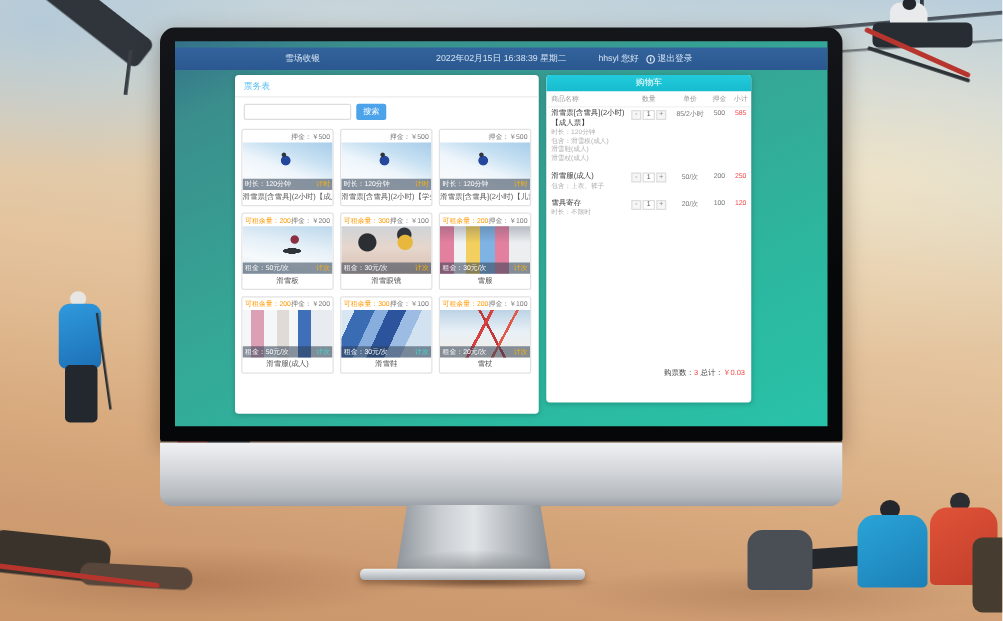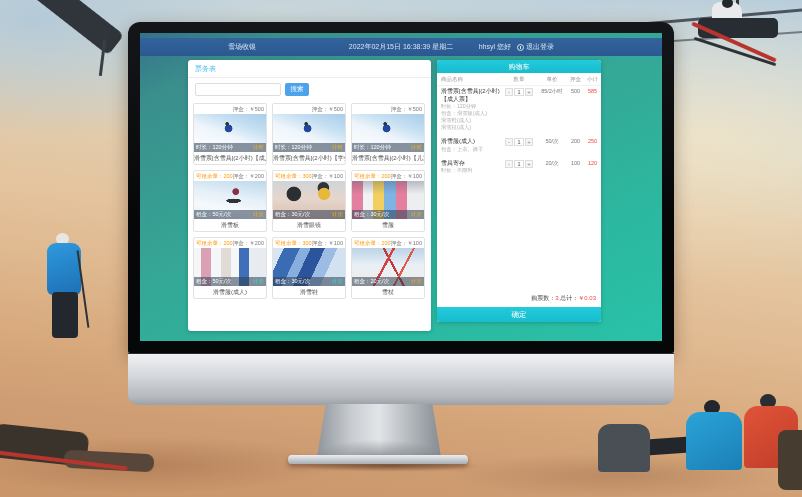--- a/index.html
+++ b/index.html
@@ -366,17 +366,16 @@
             </div>
             <div class="cart-price">20/次</div>
             <div class="cart-dep">100</div>
             <div class="cart-sub-total">120</div>
           </div>
         </div>
       <div class="cart-footer">
         <span>购票数：</span><span class="red">3</span>
         <span>  总计：</span><span class="red">￥0.03</span>
       </div>
-      <div class="confirm-btn">确定</div>
     </div>
 
   </div>
 </div>
 
 </body></html>

